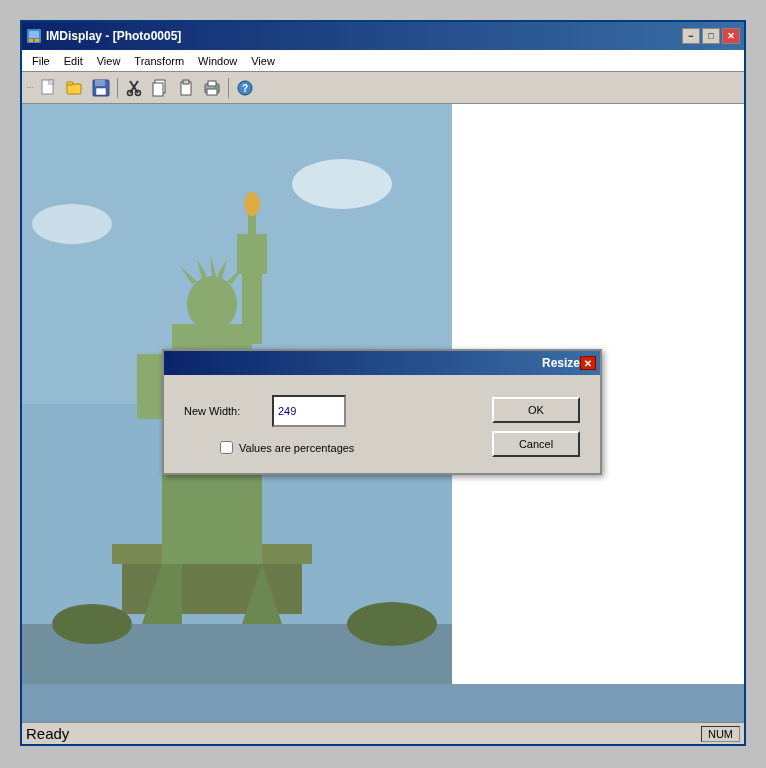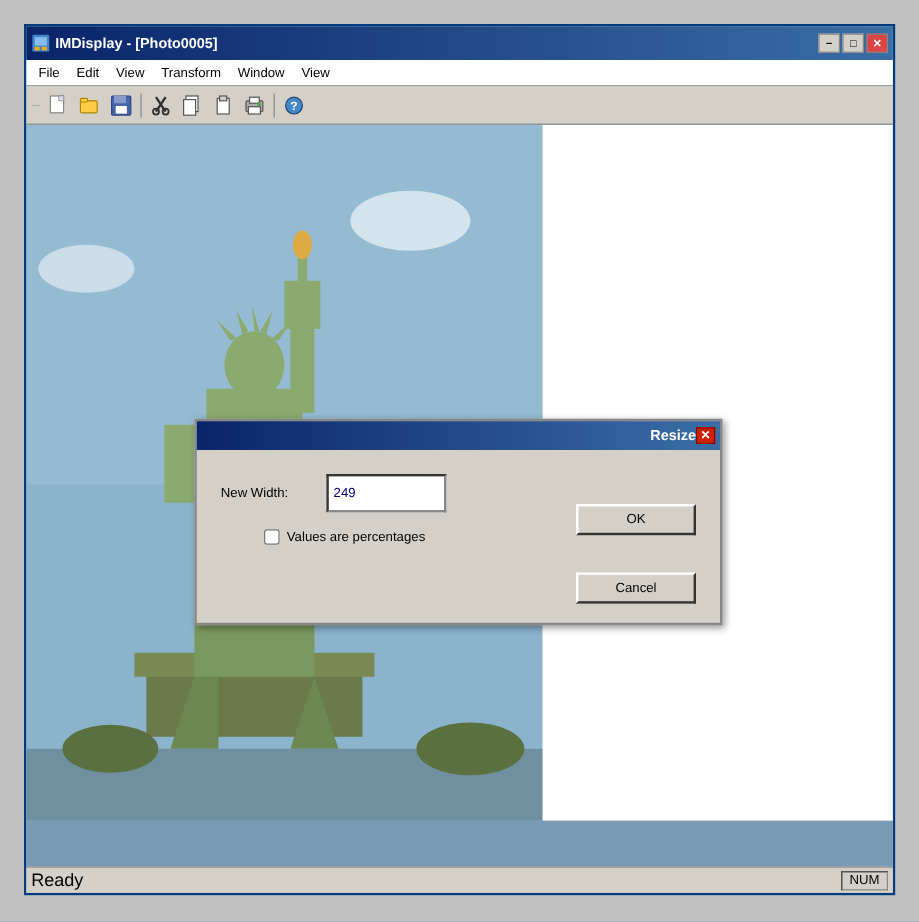--- a/index.html
+++ b/index.html
@@ -200,21 +200,21 @@
       align-items: center;
       margin-bottom: 14px;
       gap: 8px;
     }
     .field-label {
       width: 80px;
       font-size: 11px;
       text-align: left;
     }
     .field-input {
-      width: 100px;
+      width: 74px;
       height: 22px;
       border: 2px inset #888;
       background: white;
       font-size: 11px;
       padding: 14px 4px;
       color: #000080;
     }
     .checkbox-row {
       display: flex;
       align-items: center;
@@ -229,32 +229,31 @@
     .checkbox-label {
       font-size: 11px;
     }
     .dialog-buttons {
       display: flex;
       flex-direction: column;
       gap: 8px;
       padding-top: 2px;
     }
     .dialog-btn {
-      width: 100px;
+      width: 88px;
       height: 26px;
       background: #d4d0c8;
       border: 2px outset #fff;
       border-bottom-color: #888;
       border-right-color: #888;
       font-size: 11px;
       cursor: pointer;
       display: flex;
       align-items: center;
       justify-content: center;
-      margin-top: 23px;
     }
 
     
     .gripper {
       color: #888;
       font-size: 8px;
       letter-spacing: -1px;
       margin-right: 2px;
     }
   </style>

